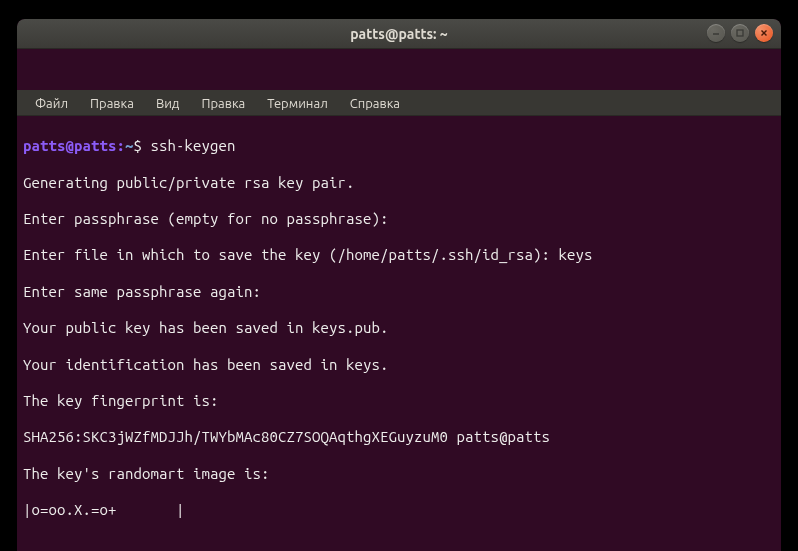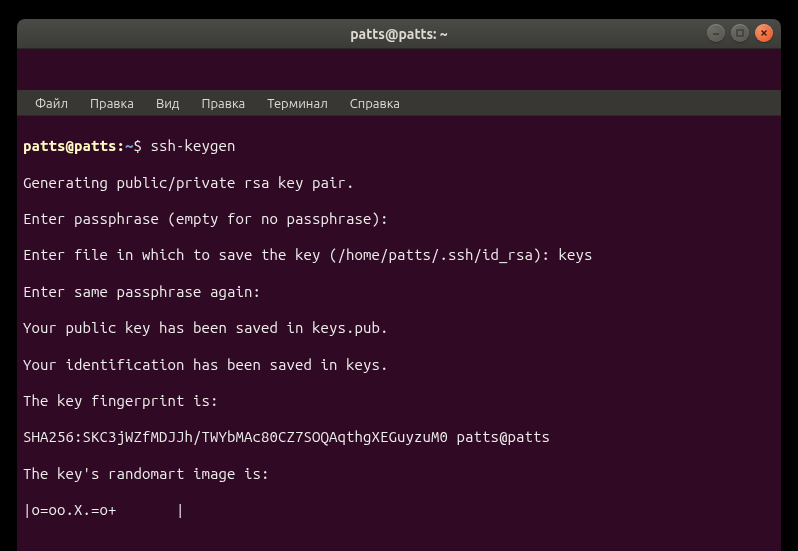--- a/index.html
+++ b/index.html
@@ -84,21 +84,21 @@
     }
     .terminal {
       padding: 3px 6px;
       font-size: 15px;
       line-height: 18.2px;
       color: #eeeeec;
       white-space: pre;
       font-family: "Ubuntu Mono", "DejaVu Sans Mono", Consolas, monospace;
       letter-spacing: 0.1px;
     }
-    .prompt-user { color: #fef9c3; font-weight: bold; }
+    .prompt-user { color: #8b5cf6; font-weight: bold; }
     .prompt-path { color: #729fcf; font-weight: bold; }
     .prompt-dollar { color: #eeeeec; }
     .line { display: block; }
   </style>
 </head>
 <body>
 
 <div class="window">
 
   <div class="titlebar">

